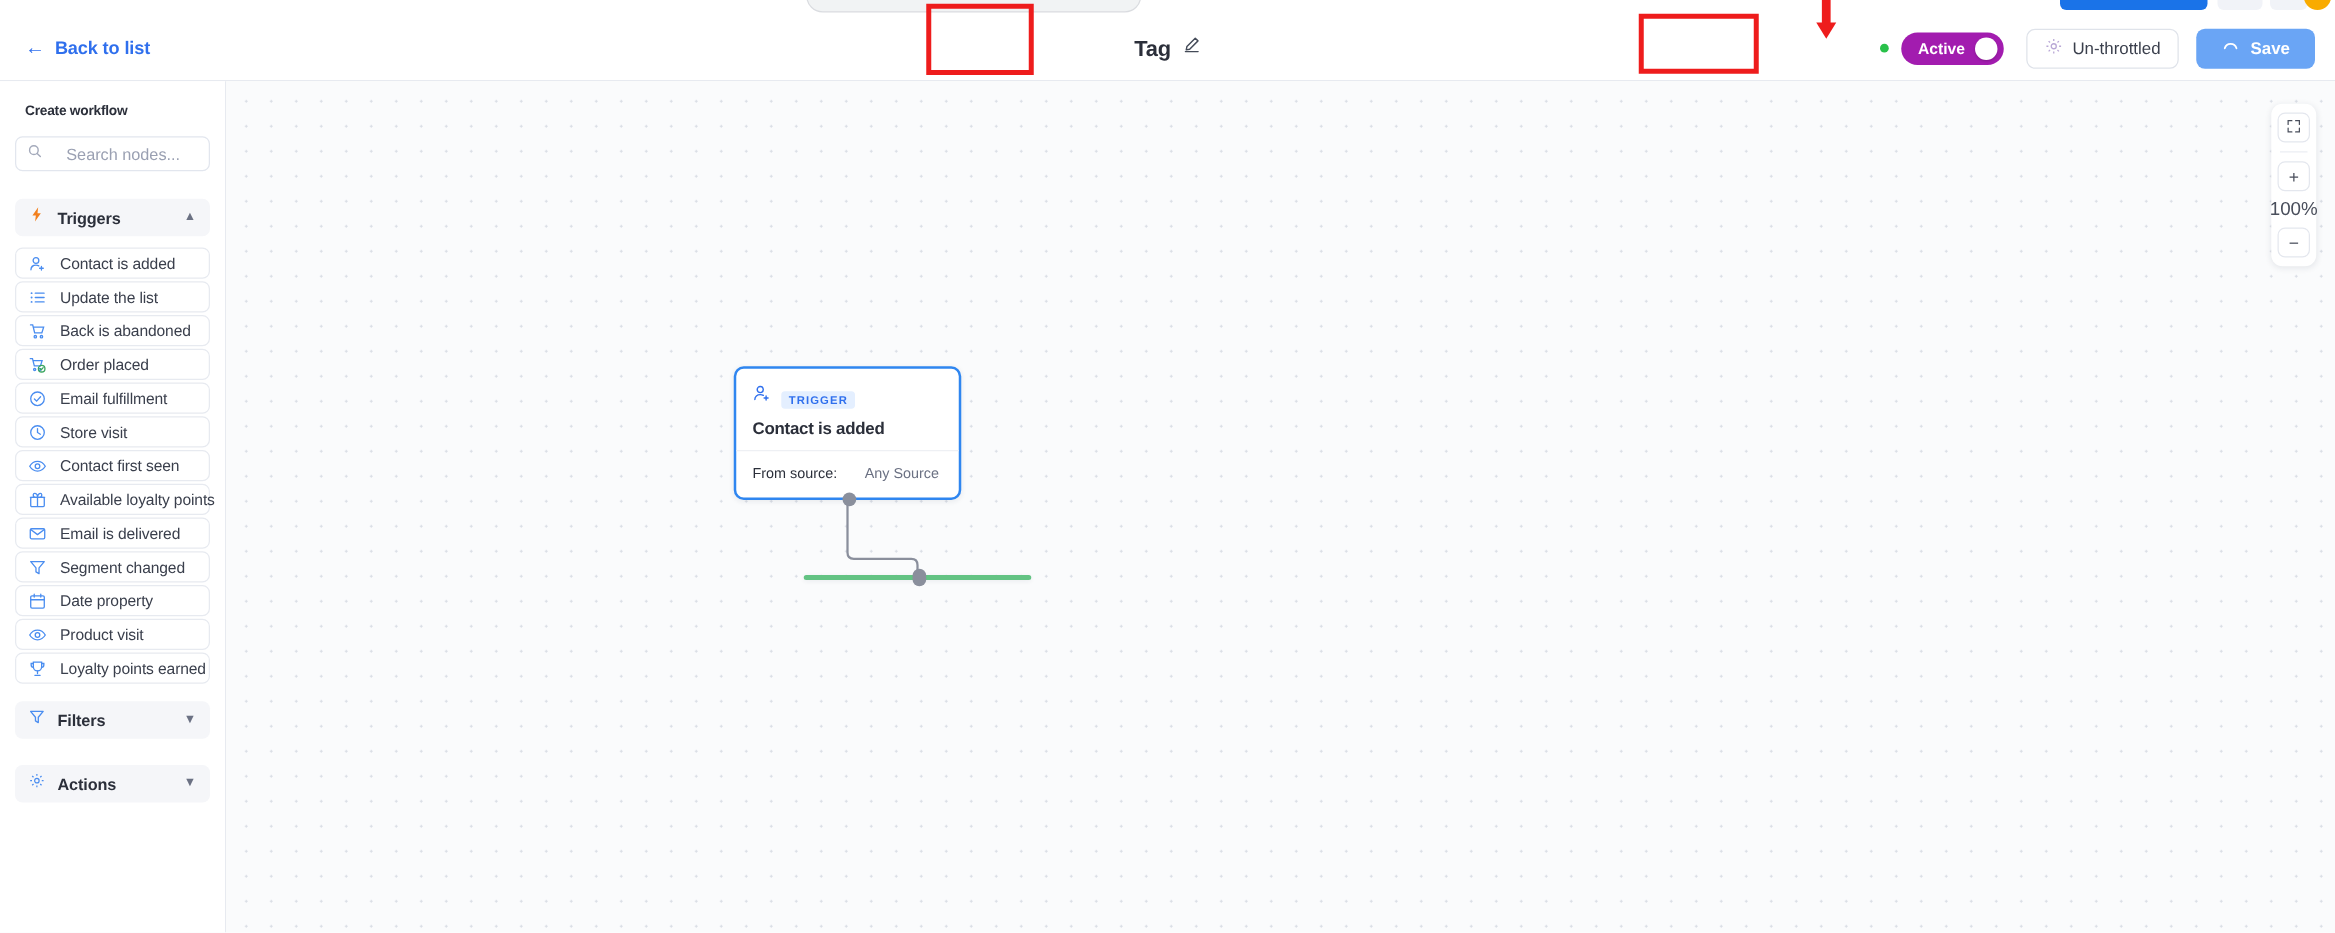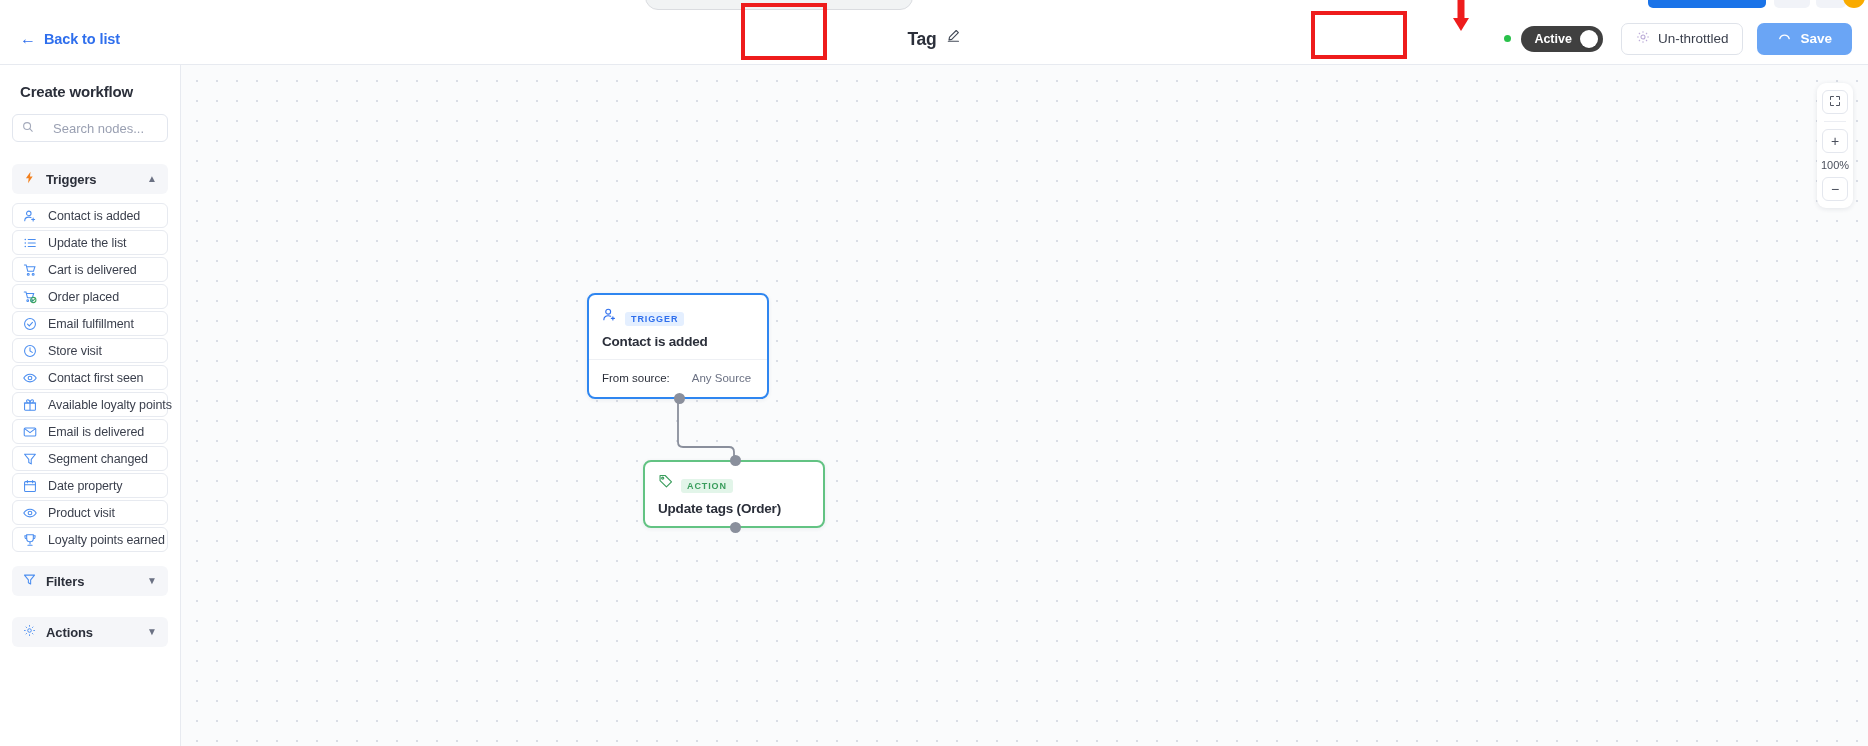--- a/index.html
+++ b/index.html
@@ -116,21 +116,21 @@
   }
   #status-dot {
     width: 7px; height: 7px;
     border-radius: 50%;
     background: #29c14a;
   }
   #active-toggle {
     display: flex;
     align-items: center;
     gap: 8px;
-    background: #404040;
+    background: #a21caf;
     border-radius: 14px;
     height: 26px;
     padding: 0 5px 0 13px;
     cursor: pointer;
   }
   #active-toggle .lbl {
     color: #ffffff;
     font-size: 12.5px;
     font-weight: 600;
   }
@@ -176,21 +176,21 @@
   #sidebar {
     position: absolute;
     top: 65px; left: 0;
     width: 181px; height: 681px;
     background: #ffffff;
     border-right: 1px solid #e7eaf0;
     padding: 18px 12px 0 12px;
     overflow: hidden;
   }
   #sidebar-title {
-    font-size: 15px;
+    font-size: 11px;
     font-weight: 700;
     color: #2b2f3a;
     margin: 0 0 14px 8px;
     letter-spacing: -0.2px;
   }
   #search-box {
     display: flex;
     align-items: center;
     gap: 7px;
     height: 28px;
@@ -350,21 +350,21 @@
     font-size: 14px;
     line-height: 1;
     font-family: inherit;
   }
   .zoom-sep {
     width: 22px; height: 1px;
     background: #eceef3;
     margin: 2px 0;
   }
   #zoom-level {
-    font-size: 11px;
+    font-size: 15px;
     color: #4a4f5c;
     padding: 1px 0;
   }
 
   
   .annot-box {
     position: absolute;
     border: 4px solid #ee1c1c;
     pointer-events: none;
     z-index: 30;
@@ -488,21 +488,21 @@
   </div>
 
   <div class="node-item">
     <span class="n-icon">
       <svg width="14" height="14" viewBox="0 0 16 16" fill="none" stroke="#4a8df0" stroke-width="1.2" stroke-linecap="round">
           <path d="M1.6 2.2h2l1.8 7.2h6.6l1.6-5.2H4.2"></path>
           <circle cx="6" cy="13" r="1.1"></circle>
           <circle cx="11.6" cy="13" r="1.1"></circle>
         </svg>
     </span>
-    <span class="n-label">Cart is delivered</span>
+    <span class="n-label">Back is abandoned</span>
   </div>
 
   <div class="node-item">
     <span class="n-icon">
       <svg width="14" height="14" viewBox="0 0 16 16" fill="none" stroke="#4a8df0" stroke-width="1.2" stroke-linecap="round">
           <path d="M1.4 2.2h2l1.7 6.6h5.6l1.5-4.8H3.9"></path>
           <circle cx="5.4" cy="12.2" r="1"></circle>
           <circle cx="10" cy="12.2" r="1"></circle>
           <circle cx="11.8" cy="11.4" r="3" stroke="#3aa55f"></circle>
           <path d="M10.5 11.4l.9.9 1.8-1.9" stroke="#3aa55f"></path>
@@ -650,32 +650,20 @@
     </div>
     <div class="node-body">
       <div class="node-field">
         <span class="fk">From source:</span><span class="fv">Any Source</span>
       </div>
     </div>
     <div class="port" style="left:85px; bottom:-7px;"></div>
   </div>
 
   <div class="wf-node action">
-    <div class="node-head">
-      <div class="node-badge-row">
-        <span>
-          <svg width="15" height="15" viewBox="0 0 16 16" fill="none" stroke="#3a9d5d" stroke-width="1.2" stroke-linejoin="round">
-              <path d="M7.6 1.6H2.2v5.4l6.8 6.8 5.4-5.4z"></path>
-              <circle cx="5" cy="4.4" r="1.1"></circle>
-            </svg>
-        </span>
-        <span class="node-badge t-green">ACTION</span>
-      </div>
-      <div class="node-name">Update tags (Order)</div>
-    </div>
     <div class="port" style="left:85px; top:-7px;"></div>
     <div class="port" style="left:85px; bottom:-7px;"></div>
   </div>
 
   <div id="zoom-controls">
     <div class="zoom-btn">
       <span>
         <svg width="12" height="12" viewBox="0 0 16 16" fill="none" stroke="#4a4f5c" stroke-width="1.3" stroke-linecap="round">
             <path d="M2 6V2h4M14 6V2h-4M2 10v4h4M14 10v4h-4"></path>
           </svg>

